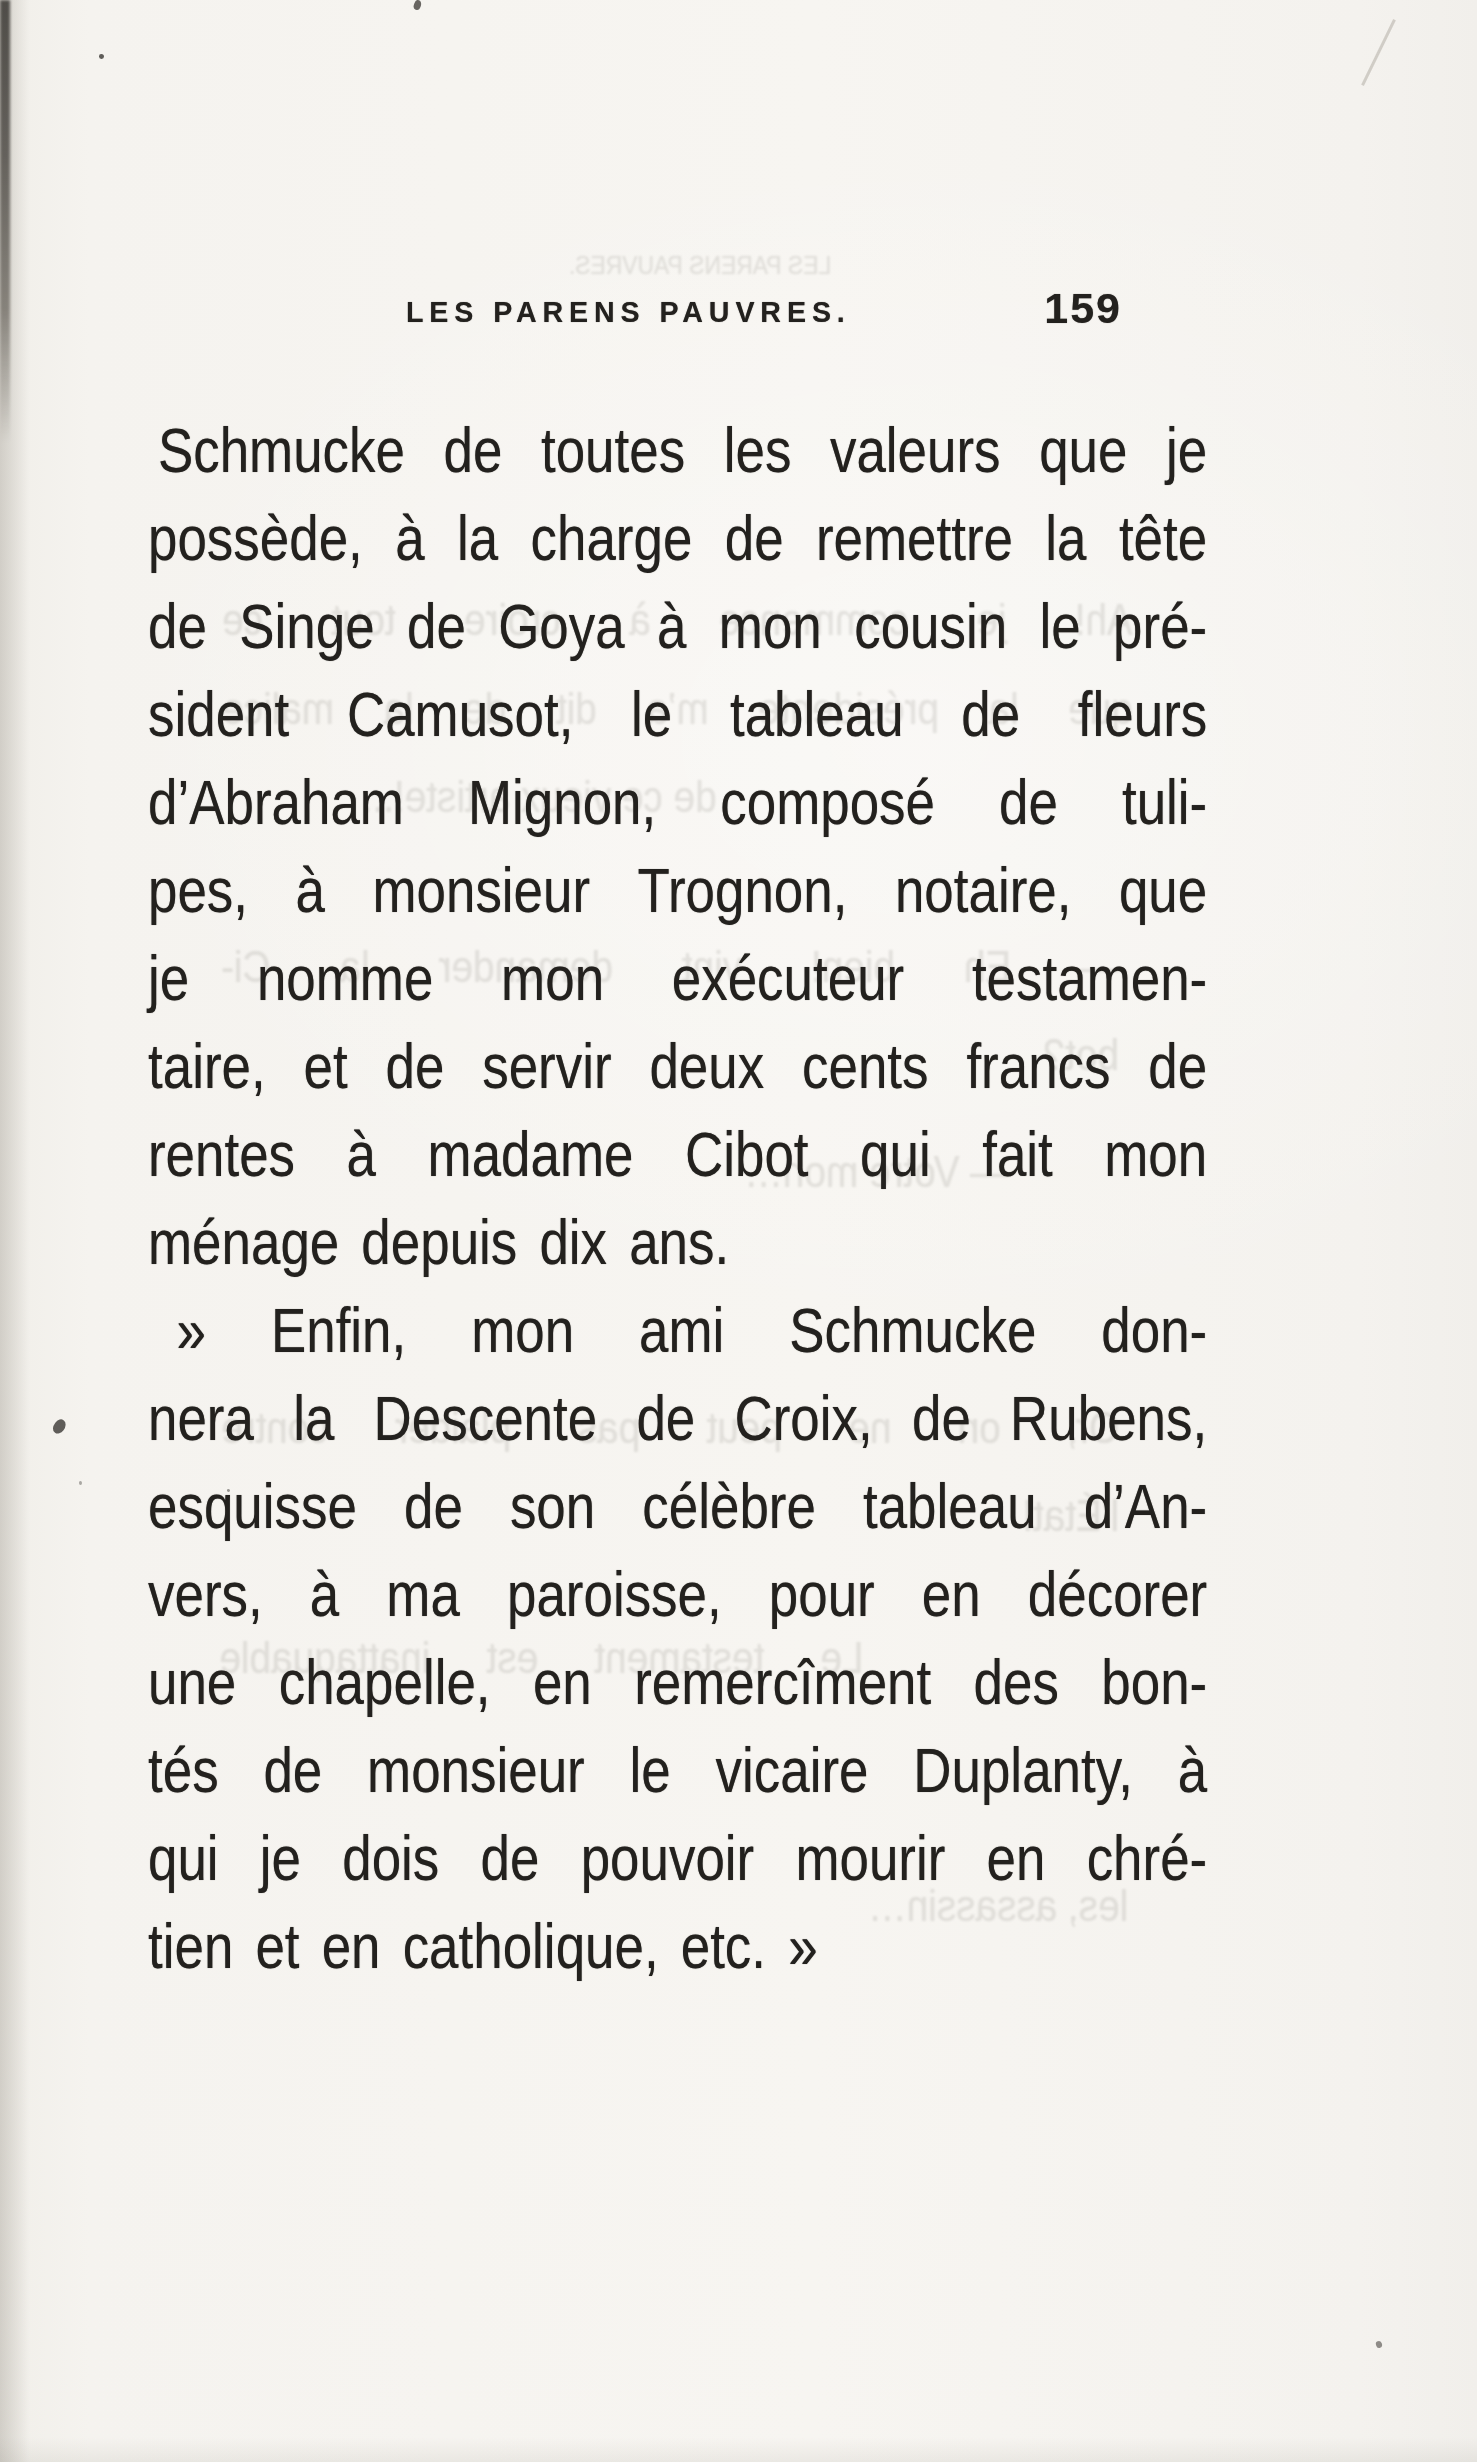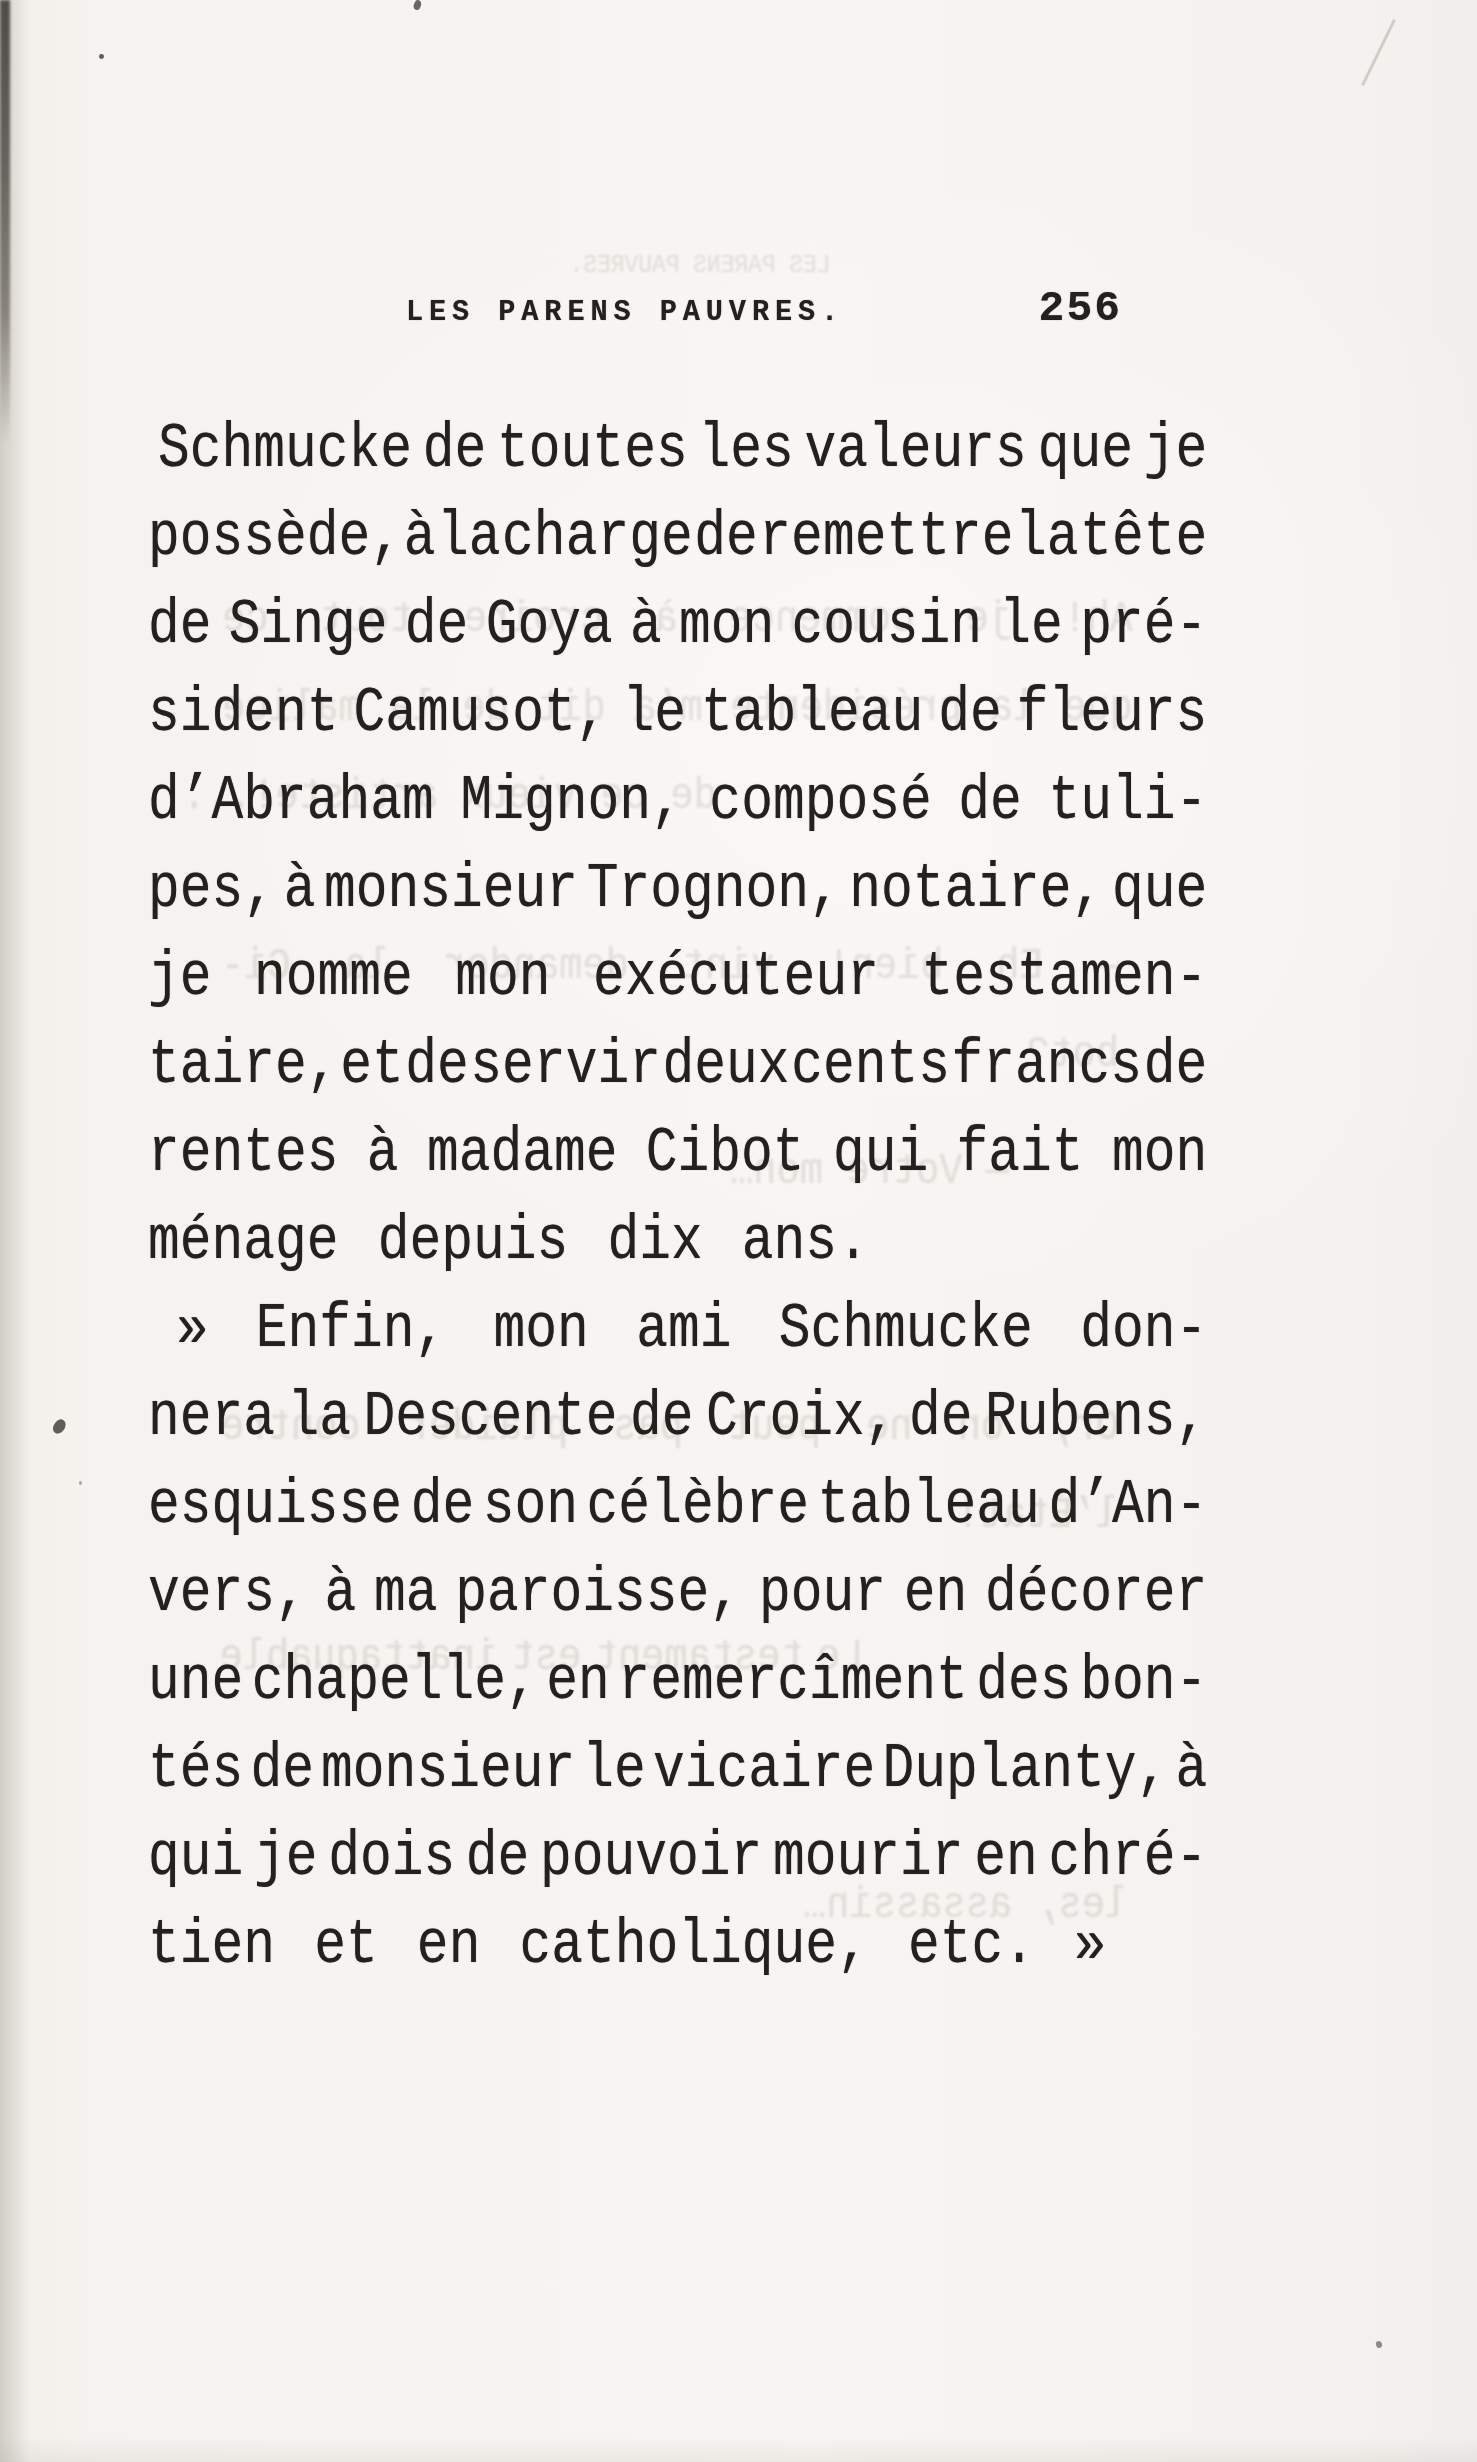--- a/index.html
+++ b/index.html
@@ -10,21 +10,21 @@
   html,body{margin:0;padding:0;background:#888;}
   .page{
     position:relative;
     width:1478px;height:2463px;
     margin:0 auto;
     overflow:hidden;
     background:
       radial-gradient(1182px 887px at 62% 30%, rgba(255,255,255,.35), rgba(255,255,255,0) 70%),
       linear-gradient(90deg, #e9e6e0 0px, #f2f0eb 27.6px, var(--paper) 89px, #f7f5f1 55%, #f4f2ee 92%, #f1efeb 100%),
       var(--paper);
-    font-family:Liberation Mono, monospace;
+    font-family:Liberation Sans, sans-serif;
     color:var(--ink);
   }
   
   .edge-left-dark{
     position:absolute;left:0;top:0;width:9.9px;height:443px;
     background:linear-gradient(180deg,#2c2a27 0%,#4a4743 35%,#7a766f 70%,rgba(130,126,118,0) 100%);
     filter:blur(1.6px);opacity:.85;
   }
   .edge-left-soft{
     position:absolute;left:0;top:0;bottom:0;width:29.6px;
@@ -149,21 +149,21 @@
         <span>Le</span>
         <span>testament</span>
         <span>est</span>
         <span>inattaquable</span>
       </div>
       <div class="ghost-line plain" style="top: 1883px; left: 414px; width: 768px;">les, assassin…</div>
     </div>
 
   <div class="header">
     <span class="running-title">LES PARENS PAUVRES.</span>
-    <span class="page-number">256</span>
+    <span class="page-number">159</span>
   </div>
 
   <div class="text-block" id="text-block">
       <div class="bline justified" style="padding-left: 11.8px;">
         <span>Schmucke</span>
         <span>de</span>
         <span>toutes</span>
         <span>les</span>
         <span>valeurs</span>
         <span>que</span>

